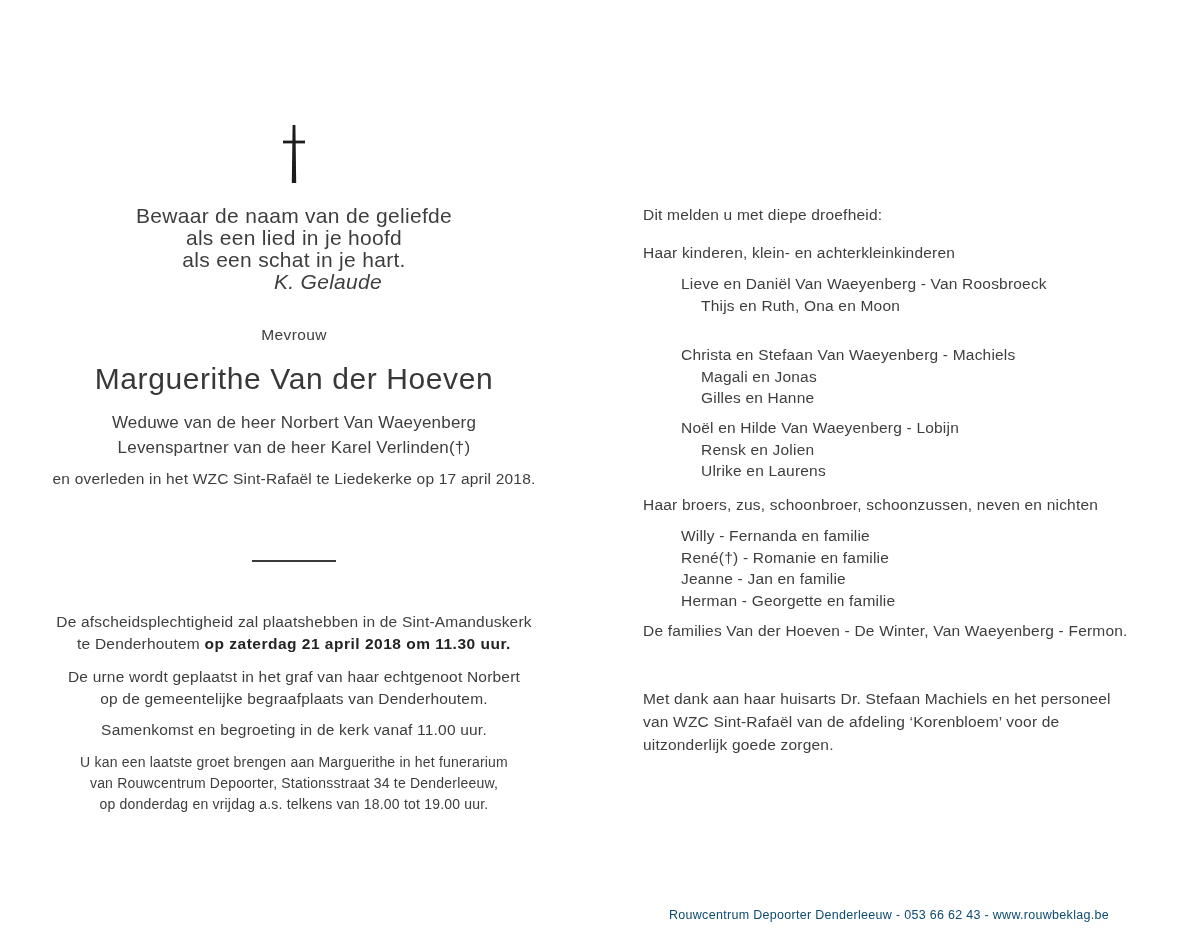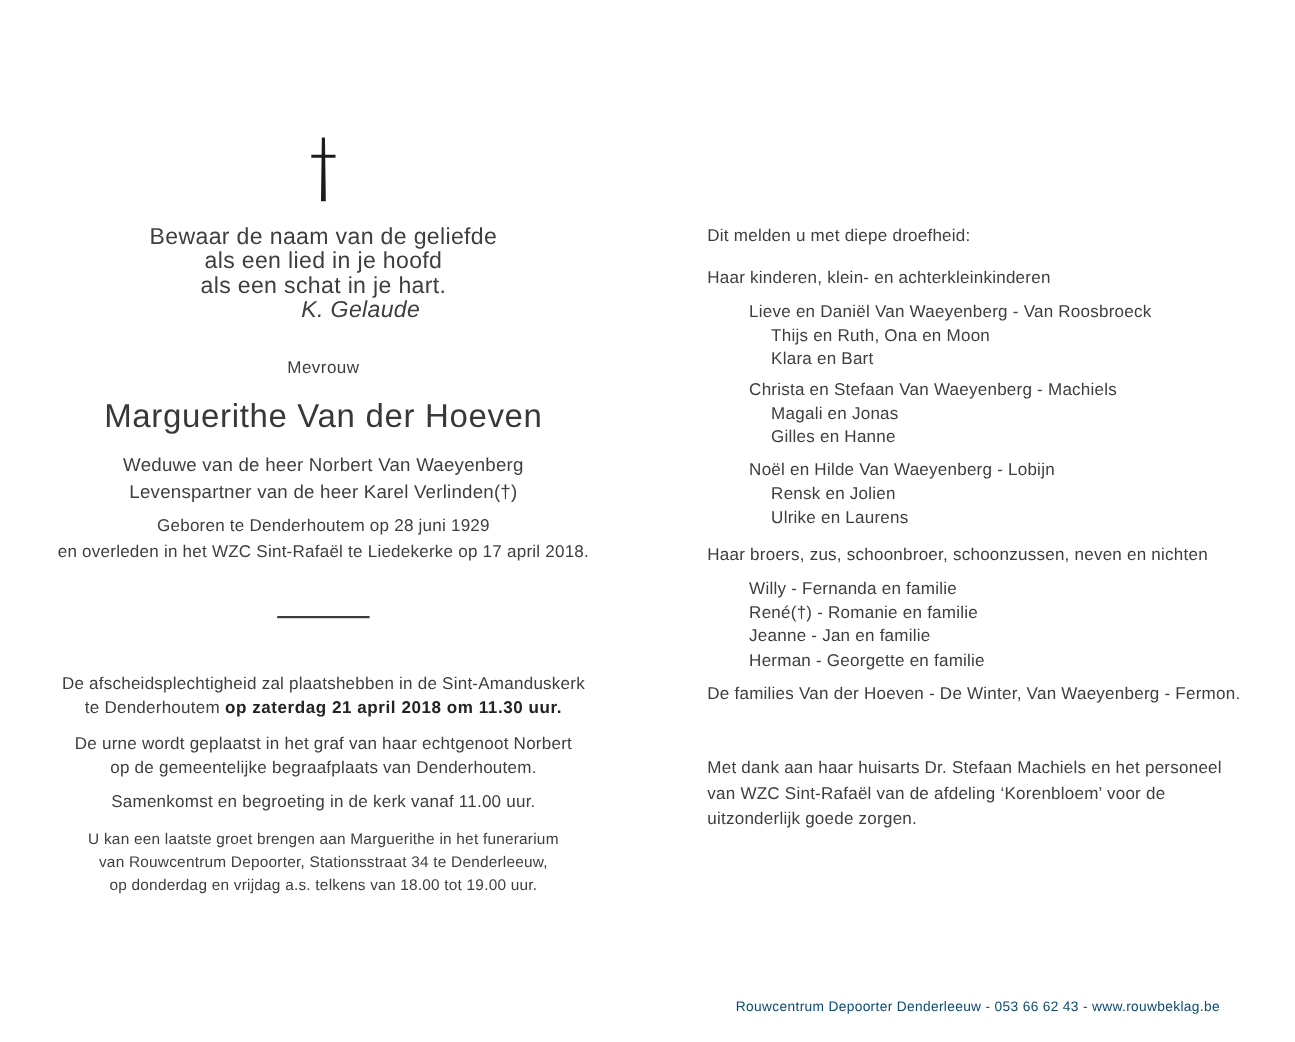--- a/index.html
+++ b/index.html
@@ -190,21 +190,20 @@
     <div class="salutation">Mevrouw</div>
 
     <div class="deceased-name">Marguerithe Van der Hoeven</div>
 
     <div class="relations">
       <div>Weduwe van de heer Norbert Van Waeyenberg</div>
       <div>Levenspartner van de heer Karel Verlinden(†)</div>
     </div>
 
     <div class="life-dates">
-      <div>Geboren te Denderhoutem op 28 juni 1929</div>
       <div>en overleden in het WZC Sint-Rafaël te Liedekerke op 17 april 2018.</div>
     </div>
 
     <div class="divider"></div>
 
     <div class="service-par">
       <div>De afscheidsplechtigheid zal plaatshebben in de Sint-Amanduskerk</div>
       <div><span>te Denderhoutem</span><span class="service-bold">op zaterdag 21 april 2018 om 11.30 uur.</span></div>
     </div>
 
@@ -225,21 +224,20 @@
 
   <div class="col-right">
 
     <div class="announcement">Dit melden u met diepe droefheid:</div>
 
     <div class="children-head">Haar kinderen, klein- en achterkleinkinderen</div>
 
     <div class="group-1">
       <div class="indent-1">Lieve en Daniël Van Waeyenberg - Van Roosbroeck</div>
       <div class="indent-2">Thijs en Ruth, Ona en Moon</div>
-      <div class="indent-2">Klara en Bart</div>
     </div>
 
     <div class="group-2">
       <div class="indent-1">Christa en Stefaan Van Waeyenberg - Machiels</div>
       <div class="indent-2">Magali en Jonas</div>
       <div class="indent-2">Gilles en Hanne</div>
     </div>
 
     <div class="group-3">
       <div class="indent-1">Noël en Hilde Van Waeyenberg - Lobijn</div>

